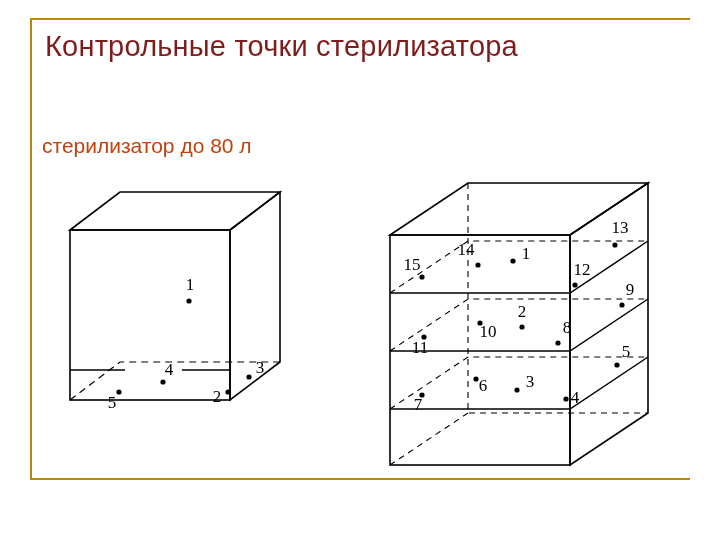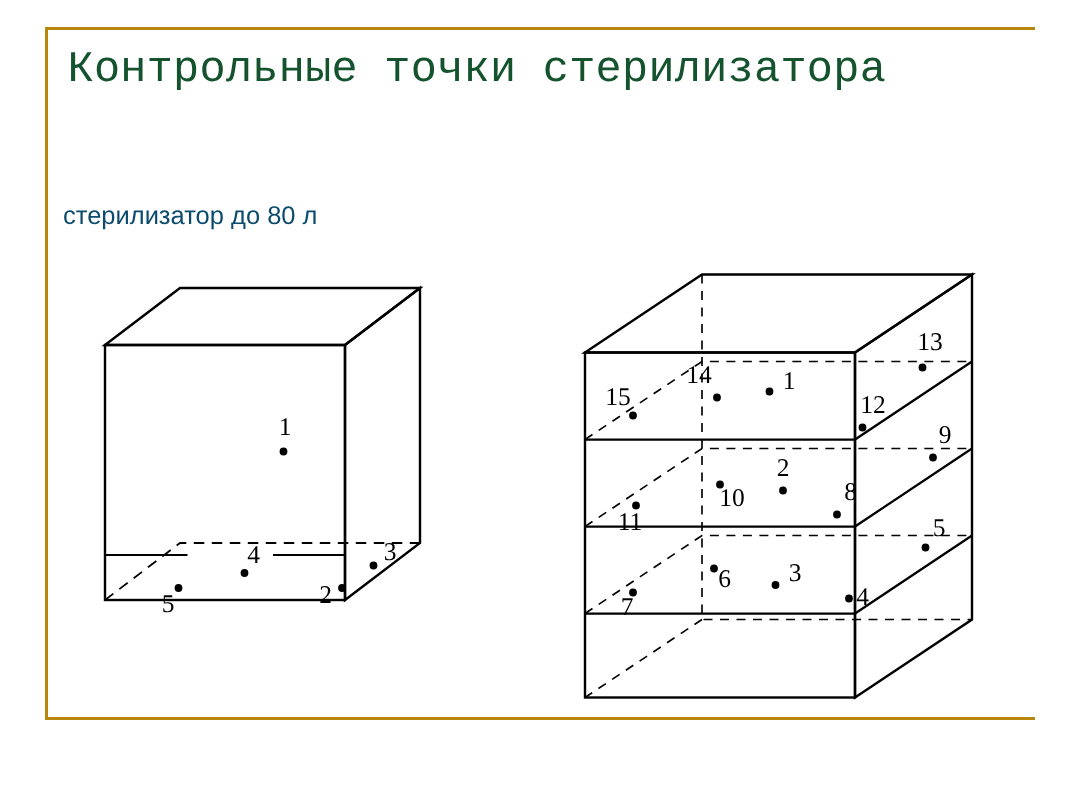--- a/index.html
+++ b/index.html
@@ -43,28 +43,28 @@
     width: 660px;
     height: 2px;
     background: #b8860b;
   }
   .title {
     position: absolute;
     left: 45px;
     top: 30px;
     width: 640px;
     font-size: 29px;
-    color: #14532d;
-    font-family: Liberation Mono, monospace;
+    color: #7f1d1d;
+    font-family: Liberation Sans, sans-serif;
     letter-spacing: 0.2px;
   }
   .subtitle {
     position: absolute;
-    font-size: 17px;
-    color: #0c4a6e;
+    font-size: 21px;
+    color: #c2410c;
     font-family: "Liberation Sans", sans-serif;
     white-space: nowrap;
   }
   .sub-left  { left: 42px;  top: 134px; }
   .sub-right { left: 374px; top: 134px; }
 
   .figure {
     position: absolute;
   }
   .fig-left  { left: 30px;  top: 170px; }

